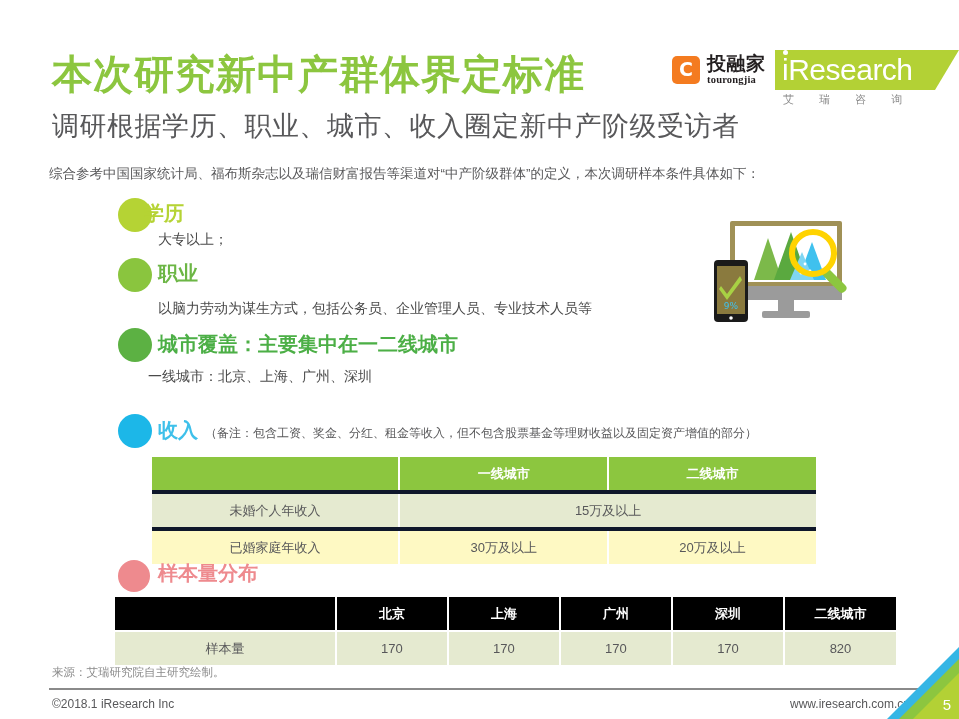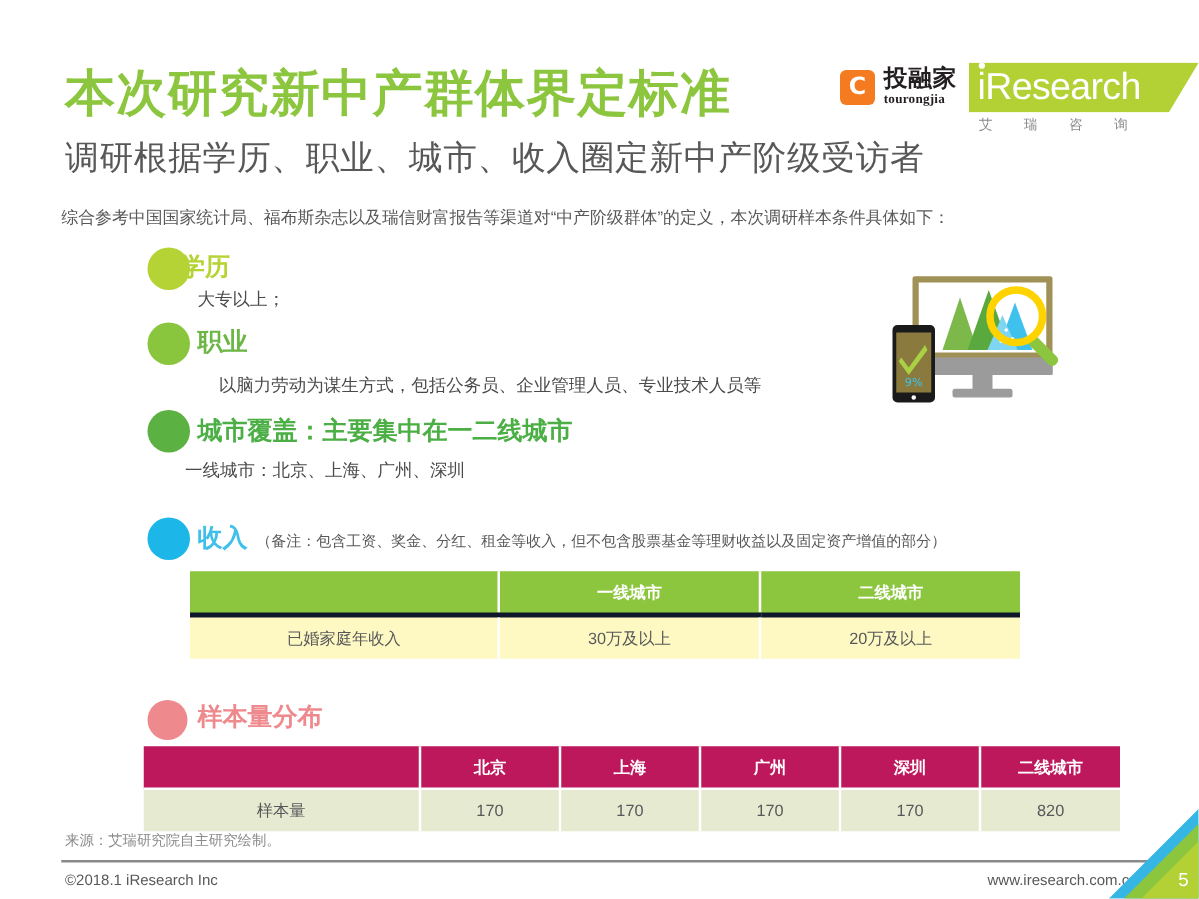--- a/index.html
+++ b/index.html
@@ -47,21 +47,21 @@
   .tbl1{left:152px;top:457px;width:664px;}
   .tbl1 th,.tbl1 td{height:31px;font-size:13px;font-weight:normal;text-align:center;
                     border-right:2px solid #ffffff;border-bottom:4px solid #0f172a;}
   .tbl1 thead th{background:#8cc63f;color:#ffffff;font-weight:bold;}
   .tbl1 .r1 td{background:#e5ead0;color:#58585a;}
   .tbl1 .r2 td{background:#fef9c3;color:#58585a;}
 
   .tbl2{left:115px;top:597px;width:781px;}
   .tbl2 th,.tbl2 td{height:31px;font-size:13px;font-weight:normal;text-align:center;
                     border-right:2px solid #ffffff;border-bottom:2px solid #ffffff;}
-  .tbl2 thead th{background:#be185d;color:#ffffff;font-weight:bold;}
+  .tbl2 thead th{background:#000000;color:#ffffff;font-weight:bold;}
   .tbl2 tbody td{background:#e5ead0;color:#58585a;}
 
   
   .source{position:absolute;left:52px;top:665px;font-size:11.5px;color:#8a8a8a;}
   .rule{position:absolute;left:49px;top:688px;width:880px;height:2px;background:#8a8a8a;}
   .copy{position:absolute;left:52px;top:697px;font-size:12px;color:#58585a;}
   .url{position:absolute;left:790px;top:697px;font-size:12px;color:#58585a;}
 
   .corner{position:absolute;right:0;bottom:0;width:72px;height:72px;overflow:hidden;}
   .c-blue{position:absolute;right:0;bottom:0;width:0;height:0;
@@ -100,39 +100,43 @@
   <div class="subtitle">调研根据学历、职业、城市、收入圈定新中产阶级受访者</div>
 
   <div class="intro">综合参考中国国家统计局、福布斯杂志以及瑞信财富报告等渠道对“中产阶级群体”的定义，本次调研样本条件具体如下：</div>
 
   <div class="dot" style="left:118px;top:198px;width:34px;height:34px;background:#b5d334;"></div>
   <div class="blk-title" style="left:144px;top:200px;color:#b5d334;">学历</div>
   <div class="blk-body" style="left:158px;top:231px;">大专以上；</div>
 
   <div class="dot" style="left:118px;top:258px;width:34px;height:34px;background:#8ac53e;"></div>
   <div class="blk-title" style="left:158px;top:260px;color:#6cb645;">职业</div>
-  <div class="blk-body" style="left:175px;top:300px;">以脑力劳动为谋生方式，包括公务员、企业管理人员、专业技术人员等</div>
+  <div class="blk-body" style="left:158px;top:300px;">以脑力劳动为谋生方式，包括公务员、企业管理人员、专业技术人员等</div>
 
   <div class="dot" style="left:118px;top:328px;width:34px;height:34px;background:#5cb143;"></div>
   <div class="blk-title" style="left:158px;top:331px;color:#4caf46;">城市覆盖：主要集中在一二线城市</div>
   <div class="blk-body" style="left:148px;top:368px;">一线城市：北京、上海、广州、深圳</div>
 
   <div class="dot" style="left:118px;top:414px;width:34px;height:34px;background:#1cb7e8;"></div>
   <div class="blk-title" style="left:158px;top:417px;color:#3ec0ea;">收入</div>
   <div class="blk-note" style="left:205px;top:425px;">（备注：包含工资、奖金、分红、租金等收入，但不包含股票基金等理财收益以及固定资产增值的部分）</div>
 
   <table class="tbl1">
     <thead>
       <tr>
         <th style="width:248px"></th>
         <th style="width:208px">一线城市</th>
         <th style="width:208px;border-right:none">二线城市</th>
       </tr>
     </thead>
     <tbody>
+      <tr class="r1">
+        <td>未婚个人年收入</td>
+        <td colspan="2" style="border-right:none">15万及以上</td>
+      </tr>
       <tr class="r2">
         <td style="border-bottom:none">已婚家庭年收入</td>
         <td style="border-bottom:none">30万及以上</td>
         <td style="border-right:none;border-bottom:none">20万及以上</td>
       </tr>
     </tbody>
   </table>
 
   <div class="dot" style="left:118px;top:560px;width:32px;height:32px;background:#ee8a8e;"></div>
   <div class="blk-title" style="left:158px;top:560px;color:#ee8a8e;">样本量分布</div>

